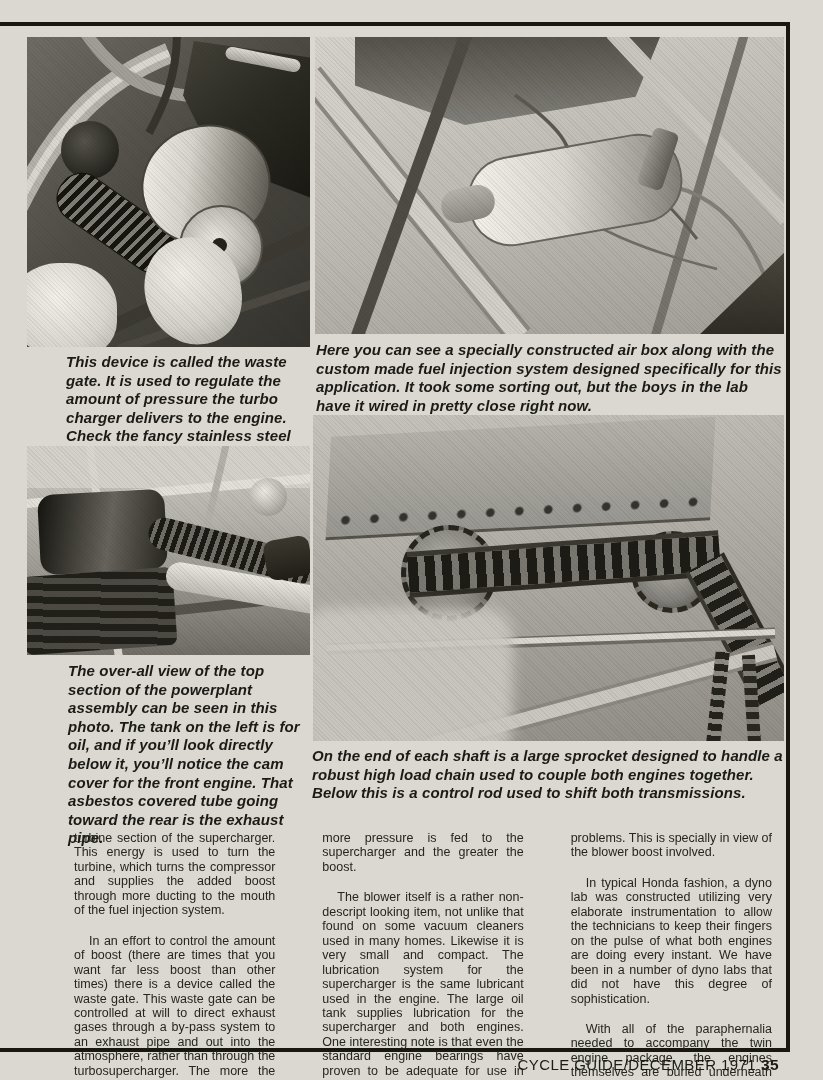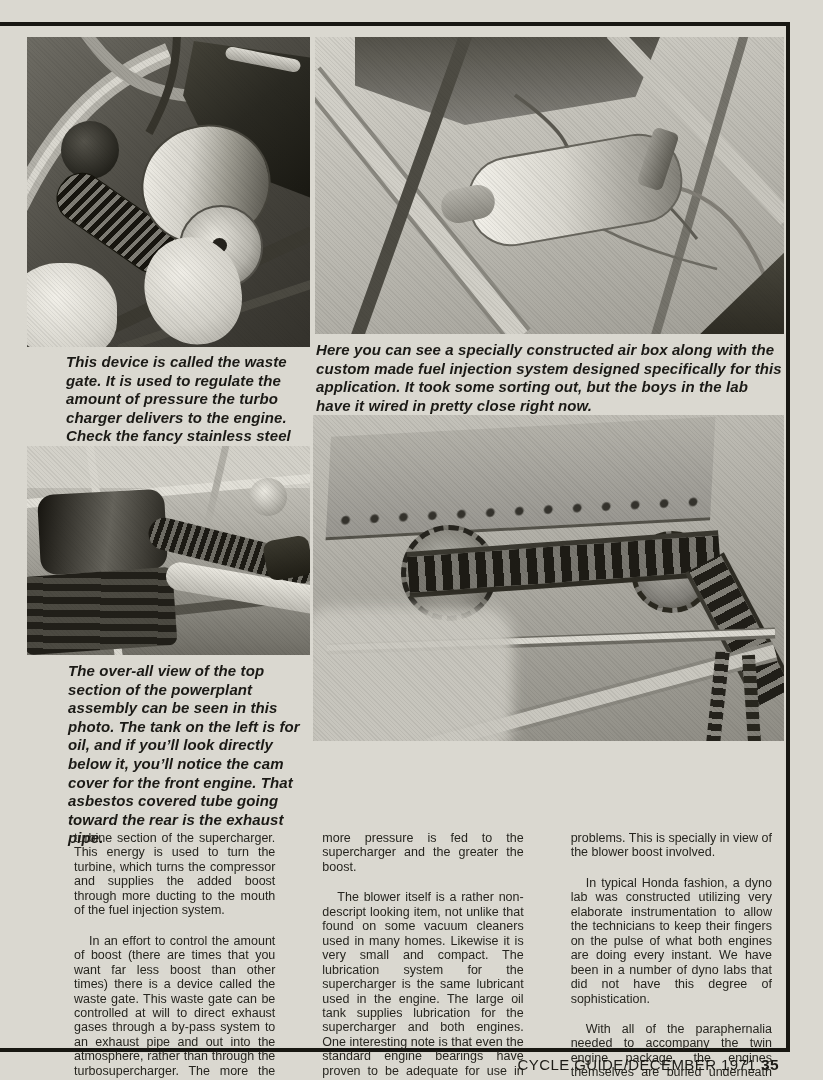--- a/index.html
+++ b/index.html
@@ -193,20 +193,21 @@
       <path d="M 115 330 L 462 236" fill="none" stroke="#c9c7bf" stroke-width="13"></path>
     </svg>
     <div class="shape" style="left:398px;top:236px;width:14px;height:92px;transform:rotate(6deg);
                 background:repeating-linear-gradient(0deg,#24221c 0 7px,#8b8981 7px 12px);"></div>
     <div class="shape" style="left:432px;top:240px;width:13px;height:88px;transform:rotate(-4deg);
                 background:repeating-linear-gradient(0deg,#28261e 0 7px,#817f77 7px 12px);"></div>
     <div class="shape" style="left:-12px;top:192px;width:212px;height:150px;border-radius:30px;
                 background:#cbc9c1;filter:blur(7px);opacity:.92;"></div>
   </figure>
 
+  <figcaption class="caption cap4">On the end of each shaft  is a large sprocket designed to handle a robust high load chain  used to couple both engines together. Below this is a  control rod used to shift both transmissions.</figcaption>
 
   <div class="bodytext">
     <div class="col">
       <p>turbine section of the supercharger. This energy is used to turn the turbine, which turns the compressor and supplies the added boost through more ducting to the mouth of the fuel injection system.</p>
       <p class="ind">In an effort to control the amount of boost (there are times that you want far less boost than other times) there is a device called the waste gate. This waste gate can be controlled at will to direct exhaust gases through a by-pass system to an exhaust pipe and out into the atmosphere, rather than through the turbosupercharger. The more the waste gate is closed, the</p>
     </div>
     <div class="col">
       <p>more pressure is fed to the supercharger and the greater the boost.</p>
       <p class="ind">The blower itself is a rather non-descript looking item, not unlike that found on some vacuum cleaners used in many homes. Likewise it is very small and compact. The lubrication system for the supercharger is the same lubricant used in the engine. The large oil tank supplies lubrication for the supercharger and both engines. One interesting note is that even the standard engine bearings have proven to be adequate for use in this vehicle. The testing done so far shows no indication of any bearing</p>
     </div>

